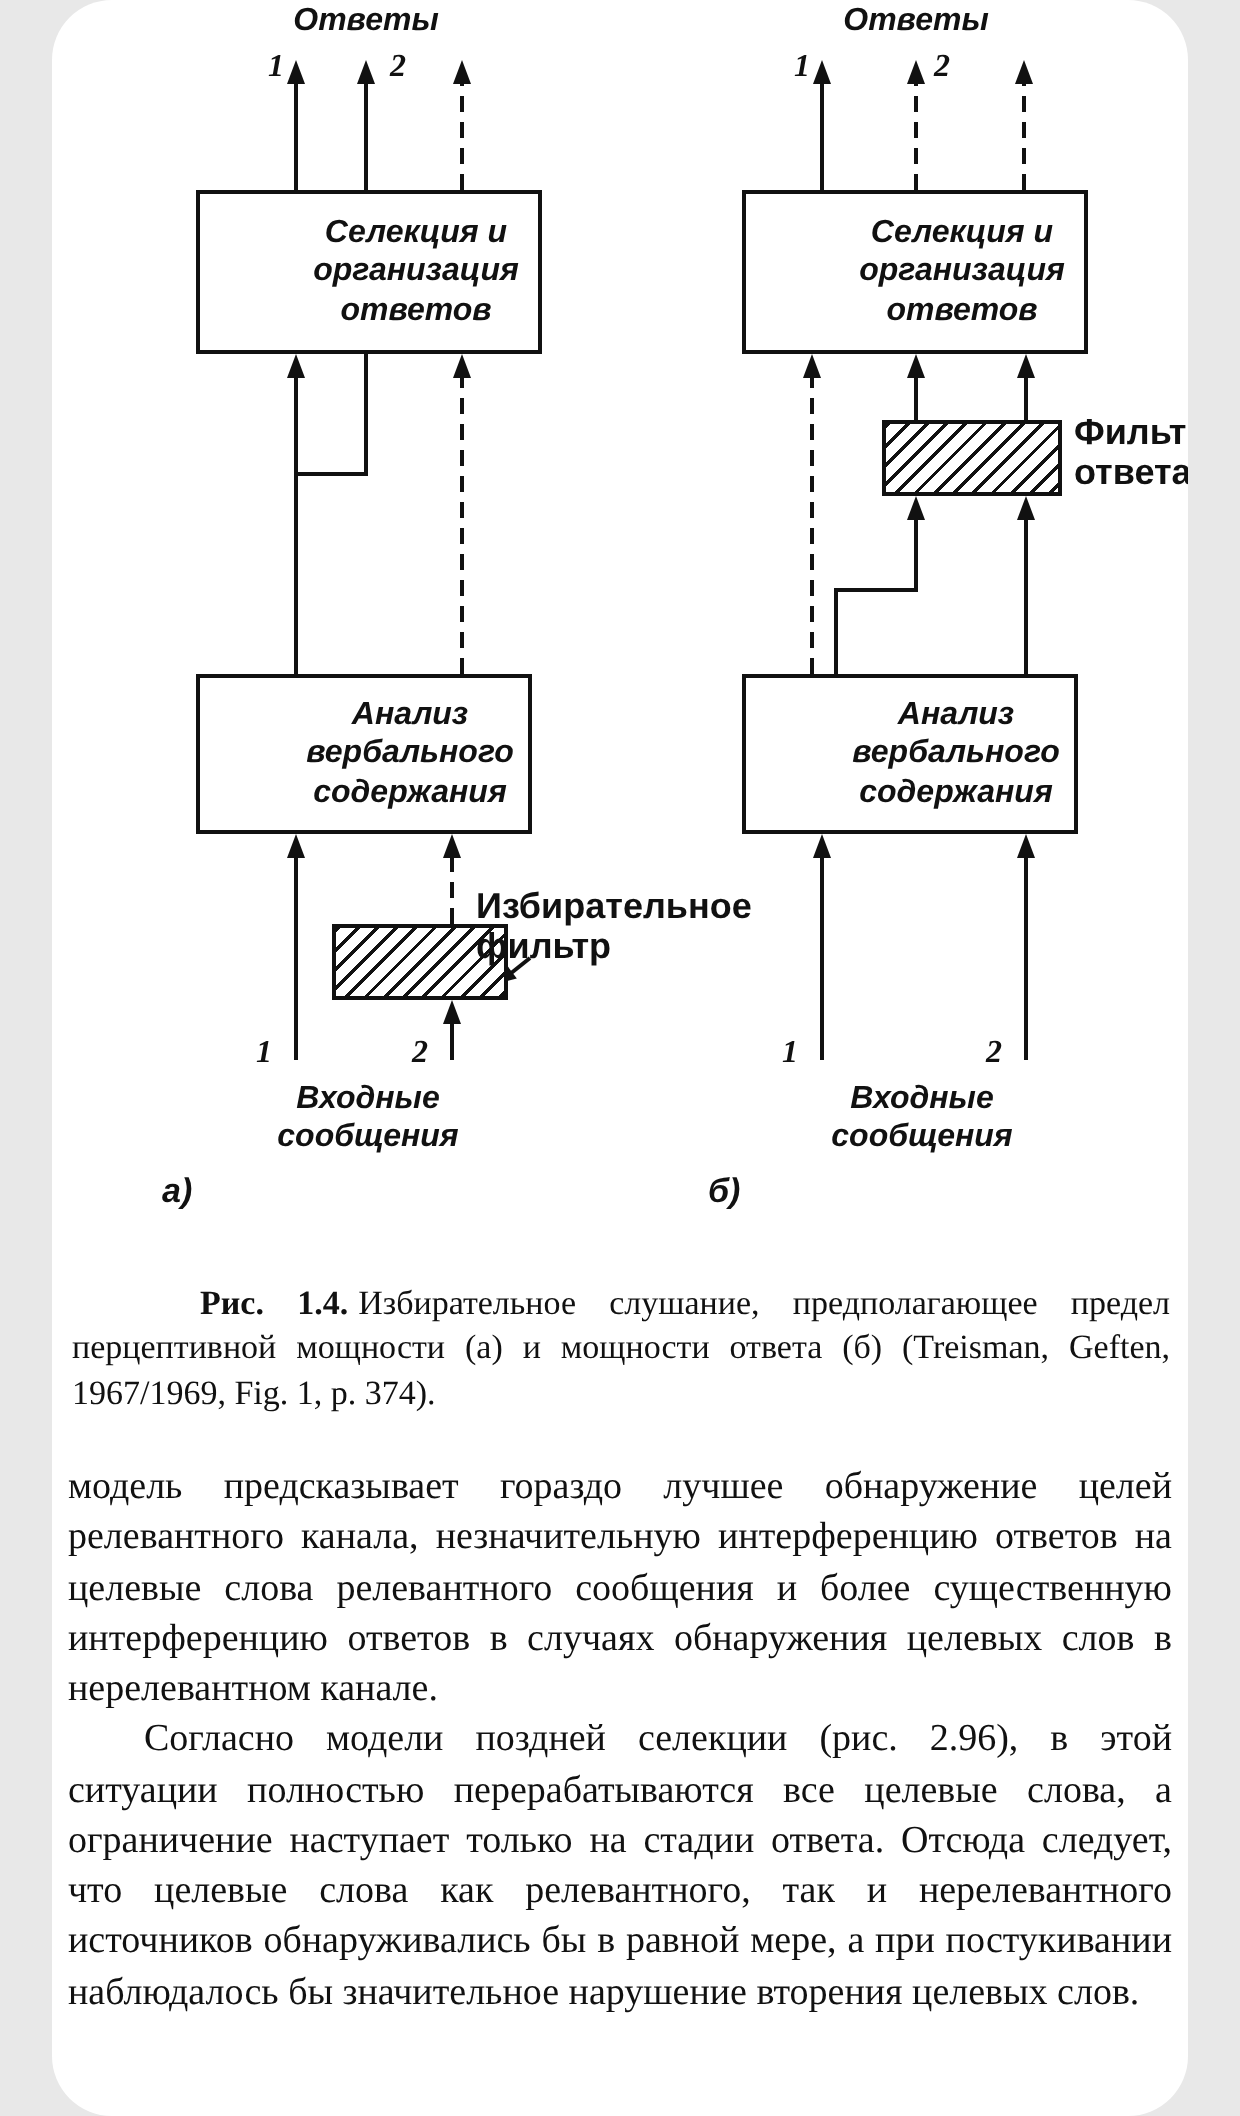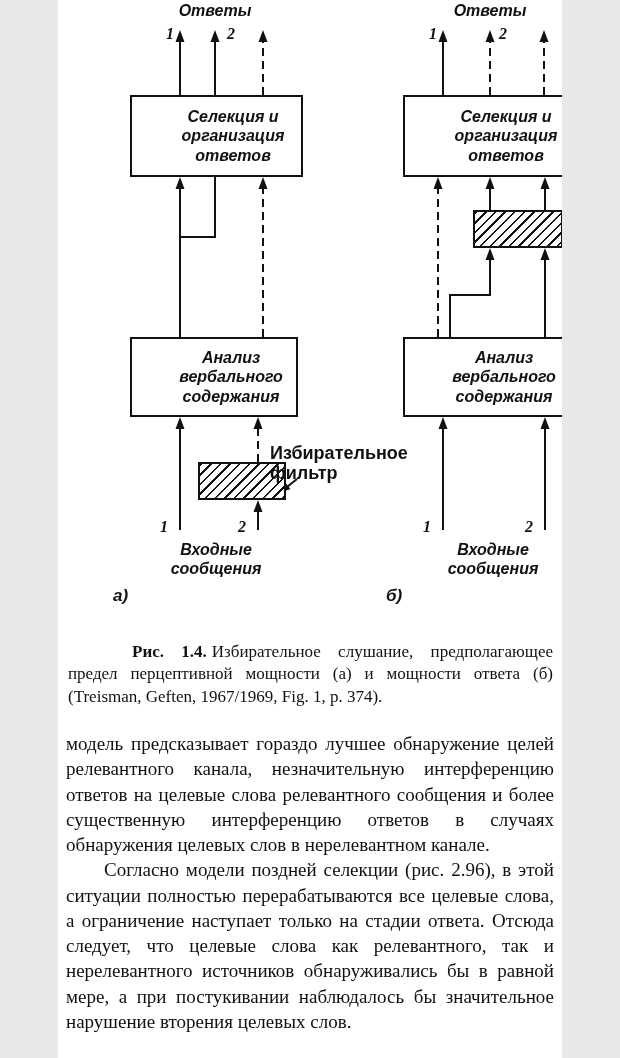--- a/index.html
+++ b/index.html
@@ -1,39 +1,40 @@
 <!DOCTYPE html>
 <html><head>
 <meta charset="utf-8">
 <style>
   html,body{margin:0;padding:0;background:#e8e8e8;}
   .page{
-    position:relative;width:504px;height:1058px;margin:0 auto;
+    position:relative;width:568px;height:1058px;margin:0 auto;
     background:#ffffff;color:#111;overflow:hidden;
     font-family:"Liberation Serif",serif;
+    border-radius:30px;
   }
   
   .figure{position:absolute;left:0;top:0;width:620px;height:630px;}
   .connectors{position:absolute;left:0;top:0;}
   .ln{stroke:#111;stroke-width:2;fill:none;}
   .dash{stroke-dasharray:8 5;}
   .hd{fill:#111;stroke:none;}
   .fig-text{
     position:absolute;color:#111;
     font-family:"Liberation Sans",sans-serif;
   }
   .it{font-style:italic;font-weight:bold;font-size:16px;line-height:1.18;}
   .num{font-style:italic;font-weight:bold;font-size:16px;font-family:"Liberation Serif",serif;}
   .flabel{font-weight:bold;font-size:18px;line-height:1.12;}
   .tag{font-weight:bold;font-style:italic;font-size:17px;}
   .node-box{
     position:absolute;box-sizing:border-box;border:2px solid #111;background:#fff;
-    display:flex;align-items:center;justify-content:flex-start;text-align:center;
+    display:flex;align-items:center;justify-content:flex-end;text-align:center;
     font-family:"Liberation Sans",sans-serif;font-style:italic;font-weight:bold;
-    font-size:16px;line-height:1.22;color:#111;padding-left:40px;
+    font-size:16px;line-height:1.22;color:#111;
   }
   .node-box span{display:block;}
   .filter-box{
     position:absolute;box-sizing:border-box;border:2px solid #111;
     background:repeating-linear-gradient(135deg,#111 0px,#111 1.7px,#fff 1.7px,#fff 6.8px);
   }
   
   .caption{
     position:absolute;left:10px;right:9px;top:641px;
     font-size:17px;line-height:1.32;text-align:justify;text-indent:64px;

